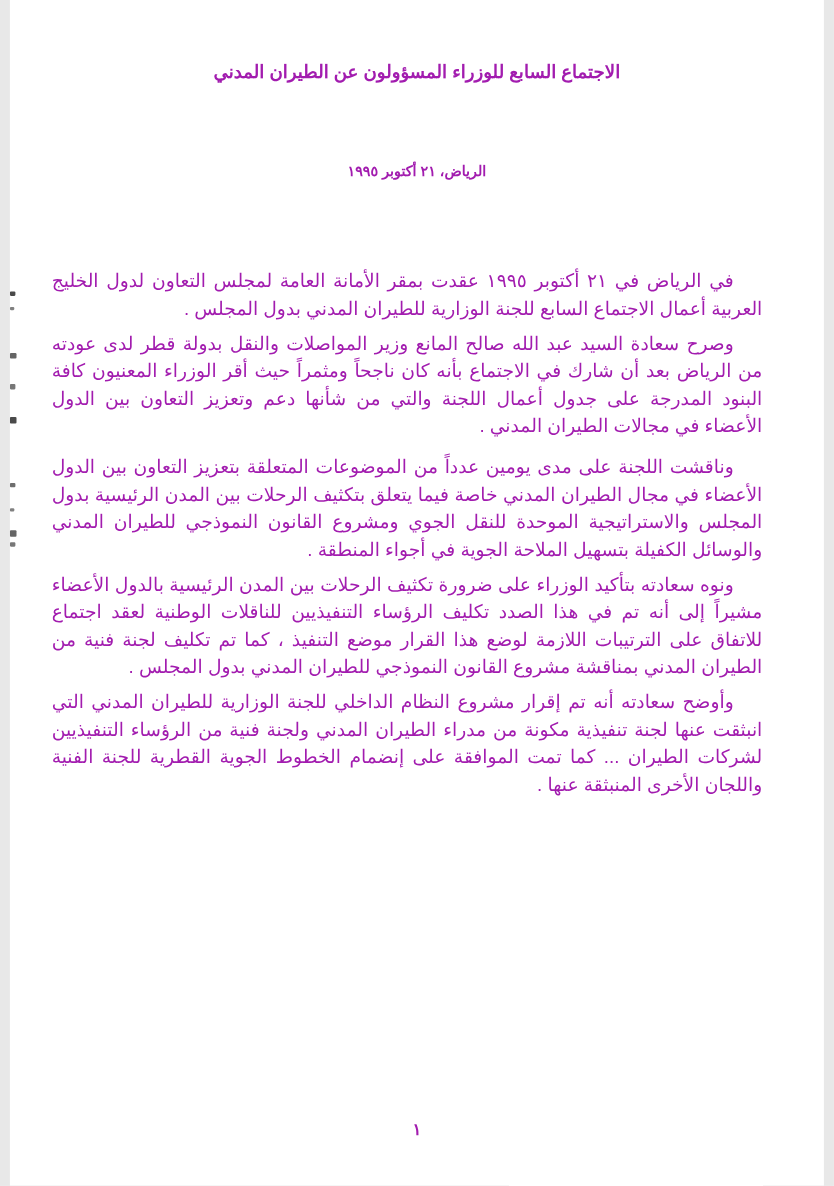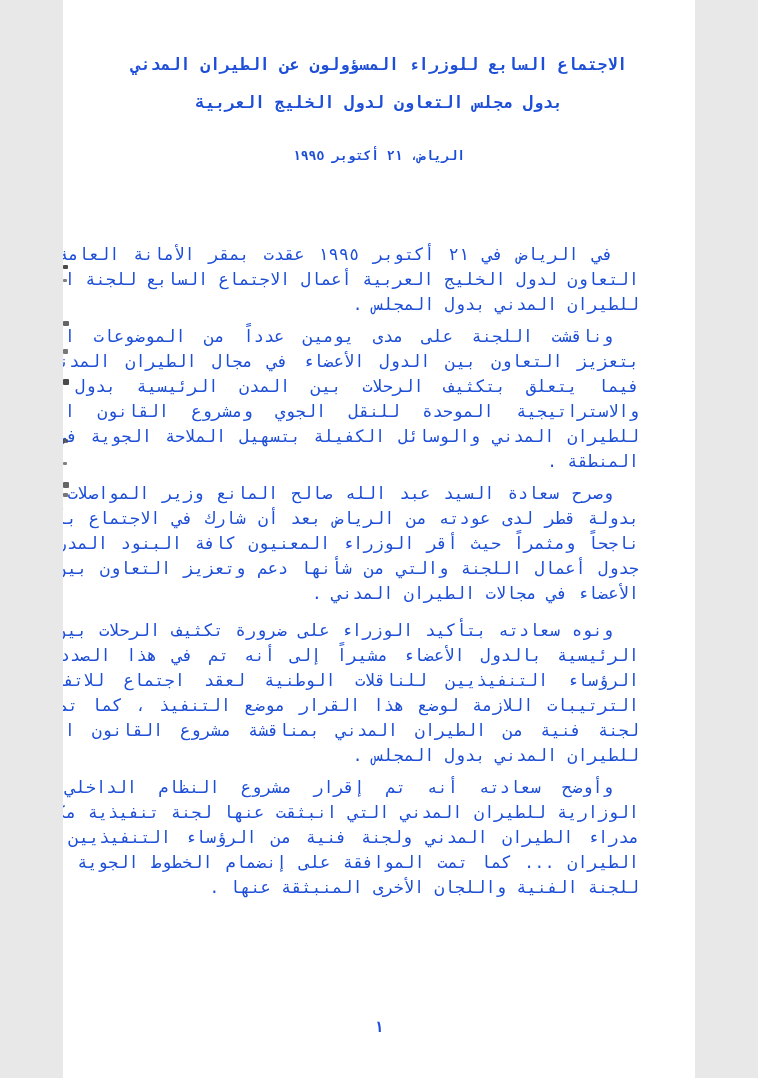--- a/index.html
+++ b/index.html
@@ -2,27 +2,27 @@
 <html lang="ar"><head>
 <meta charset="utf-8">
 <style>
   html, body {
     margin: 0;
     padding: 0;
     background: #e8e8e8;
   }
   .page {
     position: relative;
-    width: 632px;
+    width: 740px;
     height: 1078px;
     margin: 0 auto;
     background: #ffffff;
     overflow: hidden;
-    font-family: Liberation Mono, monospace;
-    color: #1d4ed8;
+    font-family: Liberation Sans, sans-serif;
+    color: #a21caf;
   }
   .title-block {
     position: absolute;
     top: 58px;
     left: 0;
     width: 100%;
     text-align: center;
     direction: rtl;
   }
   .title-line {
@@ -87,29 +87,28 @@
   .sa-8 { top: 482px; width: 6px; height: 6px; opacity: .85; }
   .sa-9 { top: 493px; width: 5px; height: 4px; opacity: .75; }
 </style>
 </head>
 <body>
 
 <div class="page">
 
   <div class="title-block">
     <div class="title-line">الاجتماع السابع للوزراء المسؤولون عن الطيران المدني</div>
-    <div class="title-line">بدول مجلس التعاون لدول الخليج العربية</div>
   </div>
 
   <div class="date-line">الرياض، ٢١ أكتوبر ١٩٩٥</div>
 
   <div class="body-block">
     <p class="paragraph">في الرياض في ٢١ أكتوبر ١٩٩٥ عقدت بمقر الأمانة العامة لمجلس التعاون لدول الخليج العربية أعمال الاجتماع السابع للجنة الوزارية للطيران المدني بدول المجلس .</p>
+    <p class="paragraph extra-gap">وصرح سعادة السيد عبد الله صالح المانع وزير المواصلات والنقل بدولة قطر لدى عودته من الرياض بعد أن شارك في الاجتماع بأنه كان ناجحاً ومثمراً حيث أقر الوزراء المعنيون كافة البنود المدرجة على جدول أعمال اللجنة والتي من شأنها دعم وتعزيز التعاون بين الدول الأعضاء في مجالات الطيران المدني .</p>
     <p class="paragraph">وناقشت اللجنة على مدى يومين عدداً من الموضوعات المتعلقة بتعزيز التعاون بين الدول الأعضاء في مجال الطيران المدني خاصة فيما يتعلق بتكثيف الرحلات بين المدن الرئيسية بدول المجلس والاستراتيجية الموحدة للنقل الجوي ومشروع القانون النموذجي للطيران المدني والوسائل الكفيلة بتسهيل الملاحة الجوية في أجواء المنطقة .</p>
-    <p class="paragraph extra-gap">وصرح سعادة السيد عبد الله صالح المانع وزير المواصلات والنقل بدولة قطر لدى عودته من الرياض بعد أن شارك في الاجتماع بأنه كان ناجحاً ومثمراً حيث أقر الوزراء المعنيون كافة البنود المدرجة على جدول أعمال اللجنة والتي من شأنها دعم وتعزيز التعاون بين الدول الأعضاء في مجالات الطيران المدني .</p>
     <p class="paragraph">ونوه سعادته بتأكيد الوزراء على ضرورة تكثيف الرحلات بين المدن الرئيسية بالدول الأعضاء مشيراً إلى أنه تم في هذا الصدد تكليف الرؤساء التنفيذيين للناقلات الوطنية لعقد اجتماع للاتفاق على الترتيبات اللازمة لوضع هذا القرار موضع التنفيذ ، كما تم تكليف لجنة فنية من الطيران المدني بمناقشة مشروع القانون النموذجي للطيران المدني بدول المجلس .</p>
     <p class="paragraph">وأوضح سعادته أنه تم إقرار مشروع النظام الداخلي للجنة الوزارية للطيران المدني التي انبثقت عنها لجنة تنفيذية مكونة من مدراء الطيران المدني ولجنة فنية من الرؤساء التنفيذيين لشركات الطيران ... كما تمت الموافقة على إنضمام الخطوط الجوية القطرية للجنة الفنية واللجان الأخرى المنبثقة عنها .</p>
   </div>
 
   <div class="page-number">١</div>
 
   <div class="scan-artifact sa-1"></div>
   <div class="scan-artifact sa-2"></div>
   <div class="scan-artifact sa-3"></div>
   <div class="scan-artifact sa-4"></div>

